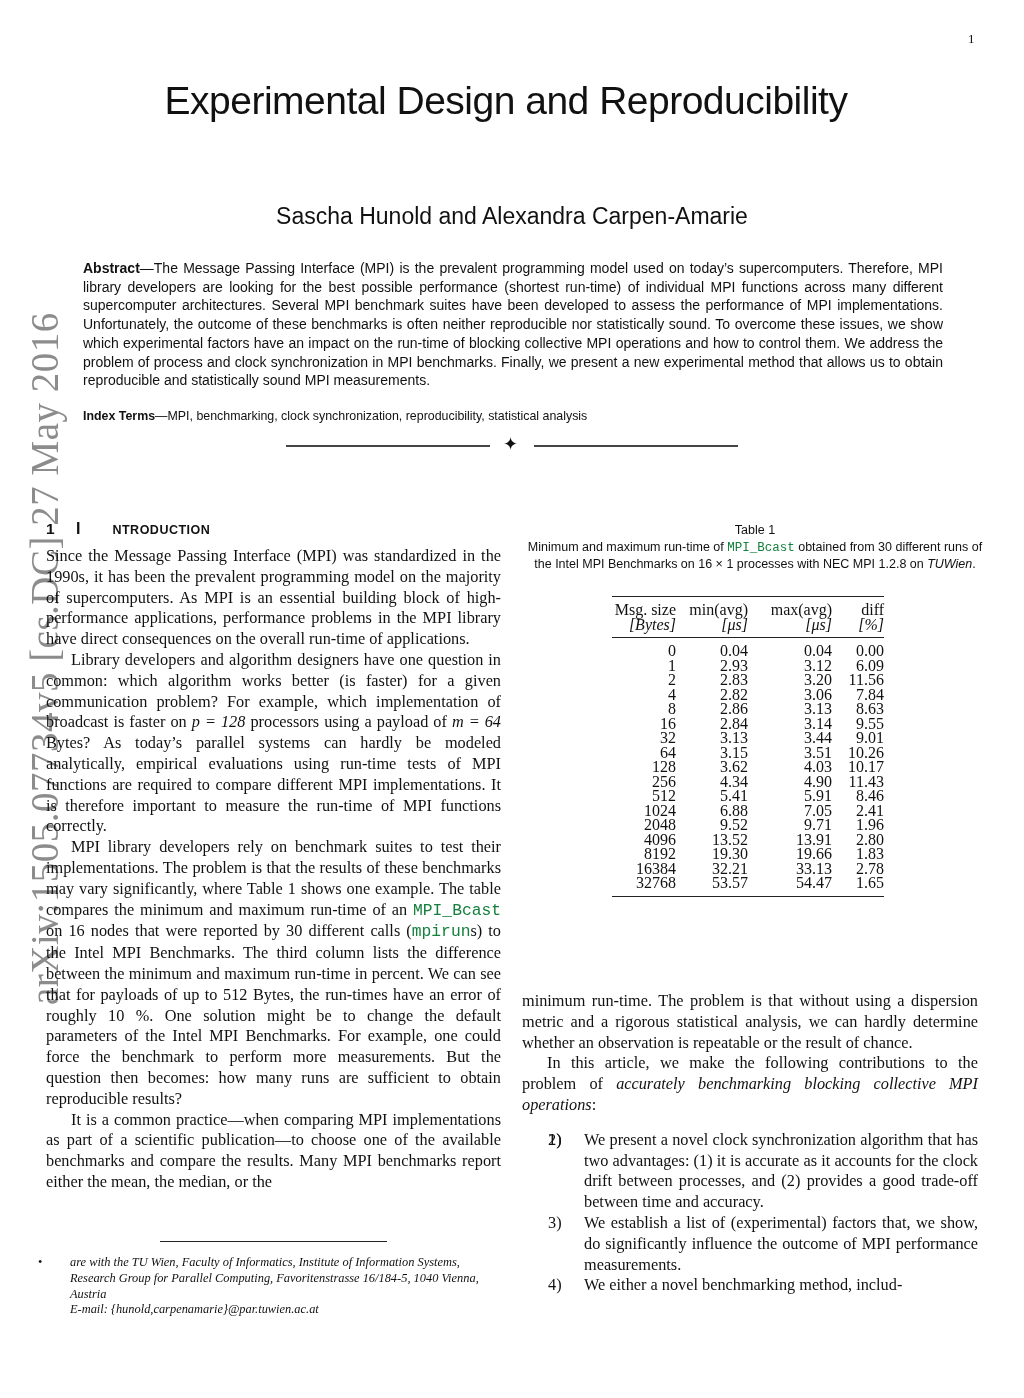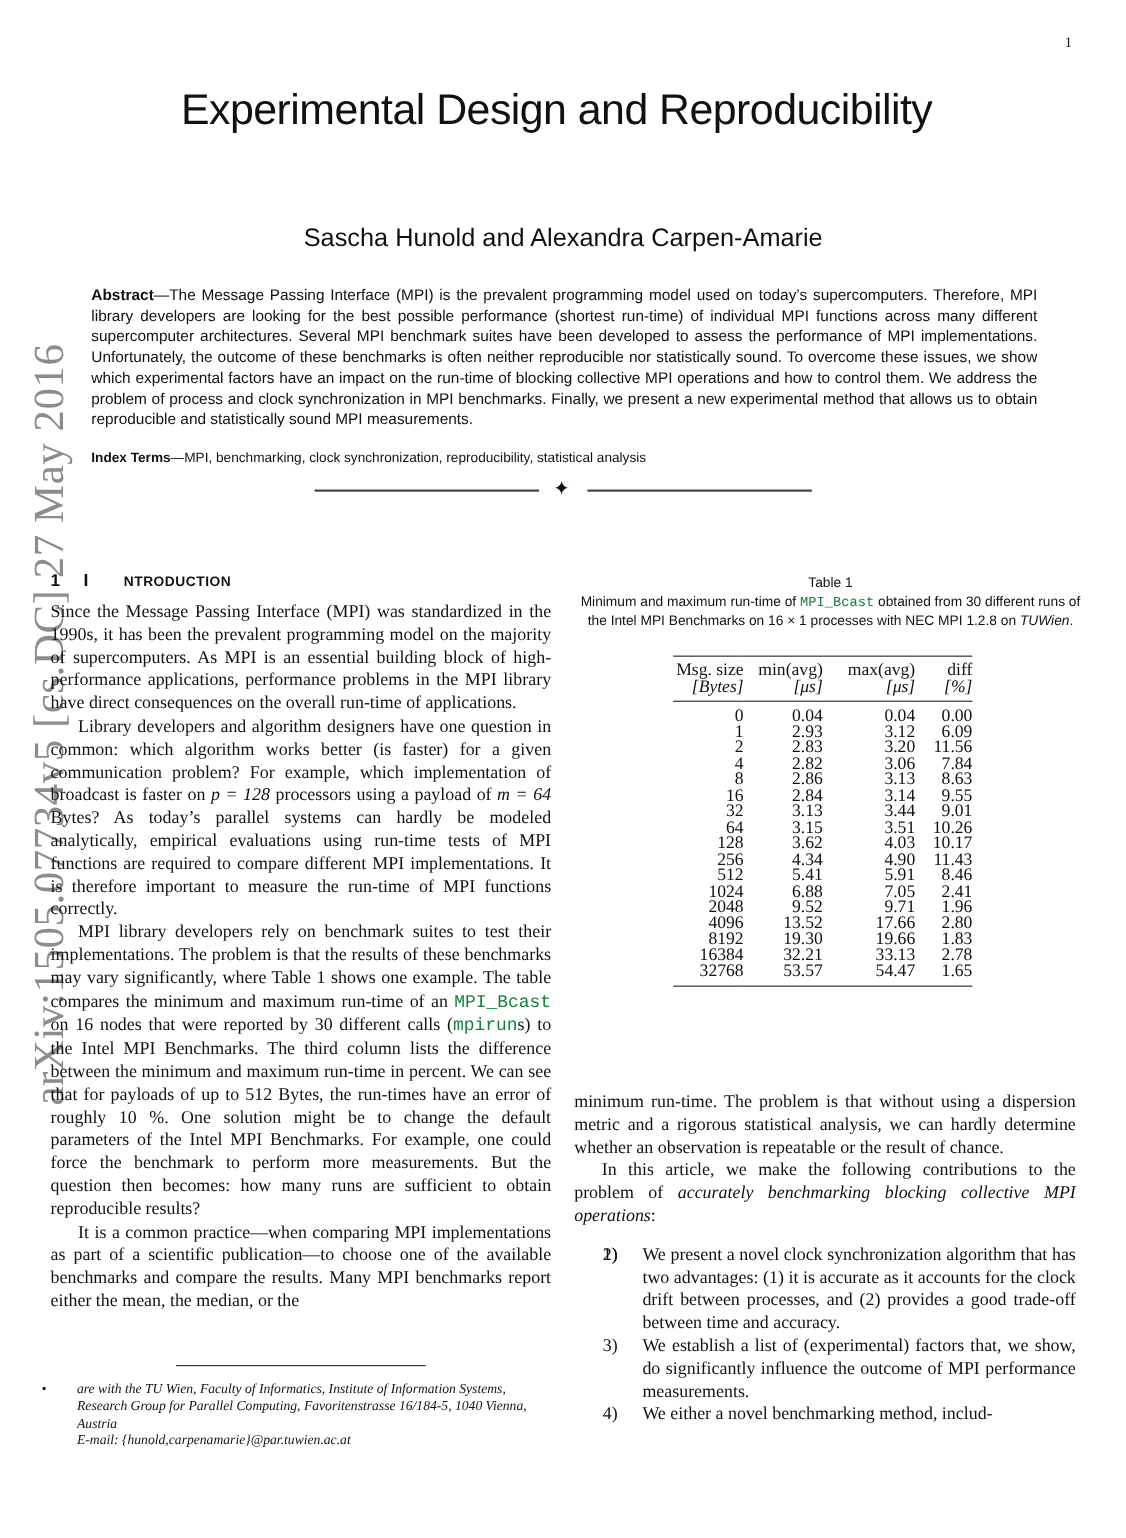--- a/index.html
+++ b/index.html
@@ -206,21 +206,21 @@
       </tr>
       <tr>
         <td>2048</td>
         <td>9.52</td>
         <td>9.71</td>
         <td>1.96</td>
       </tr>
       <tr>
         <td>4096</td>
         <td>13.52</td>
-        <td>17.66</td>
+        <td>13.91</td>
         <td>2.80</td>
       </tr>
       <tr>
         <td>8192</td>
         <td>19.30</td>
         <td>19.66</td>
         <td>1.83</td>
       </tr>
       <tr>
         <td>16384</td>

